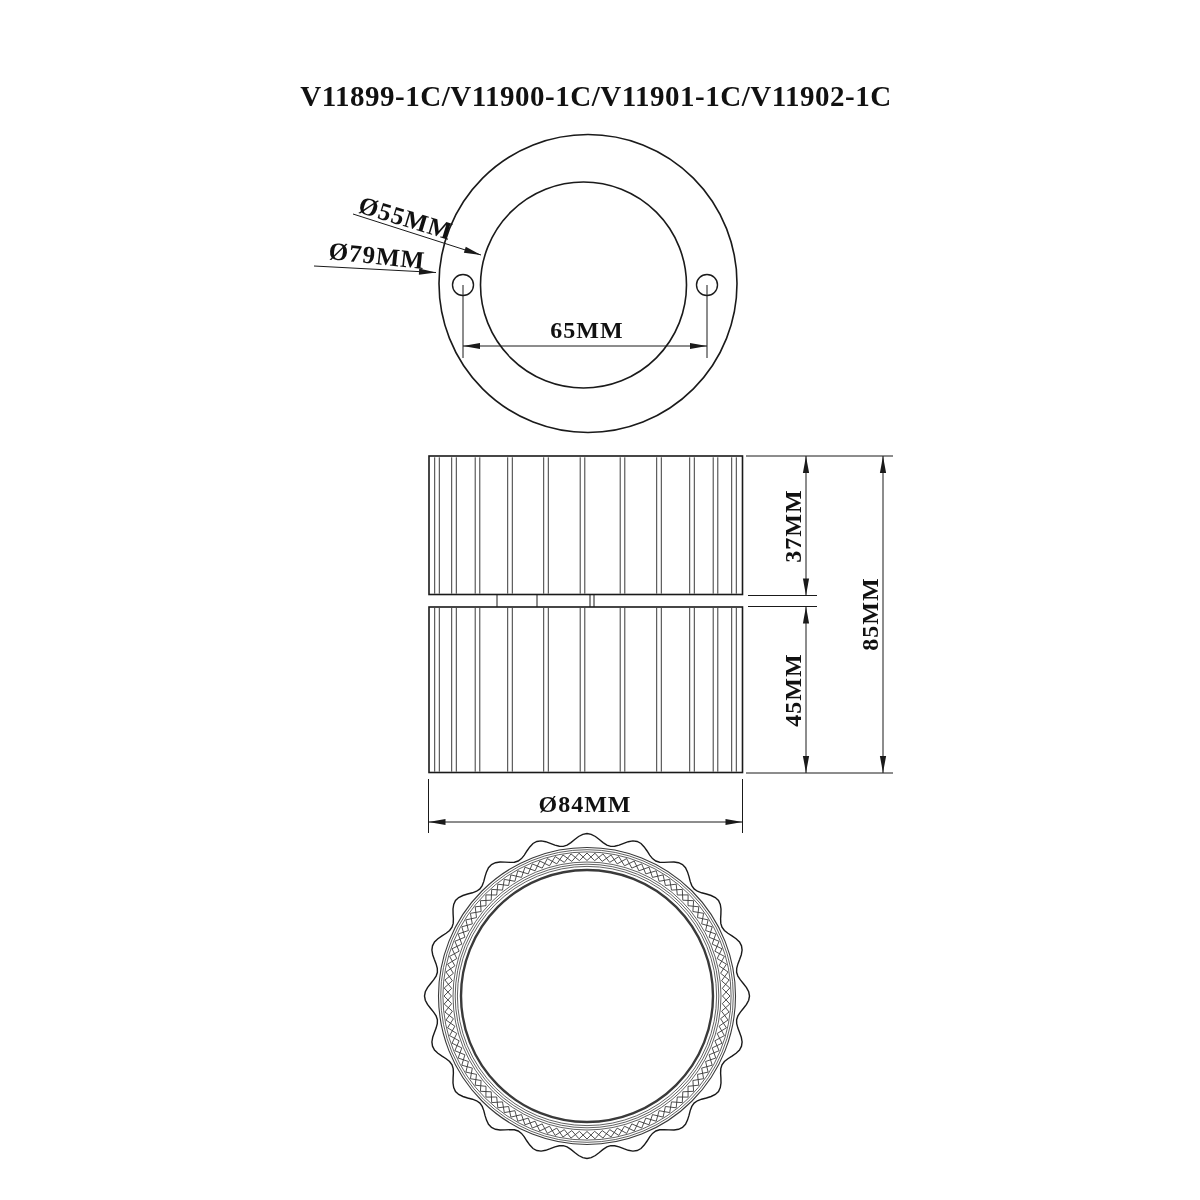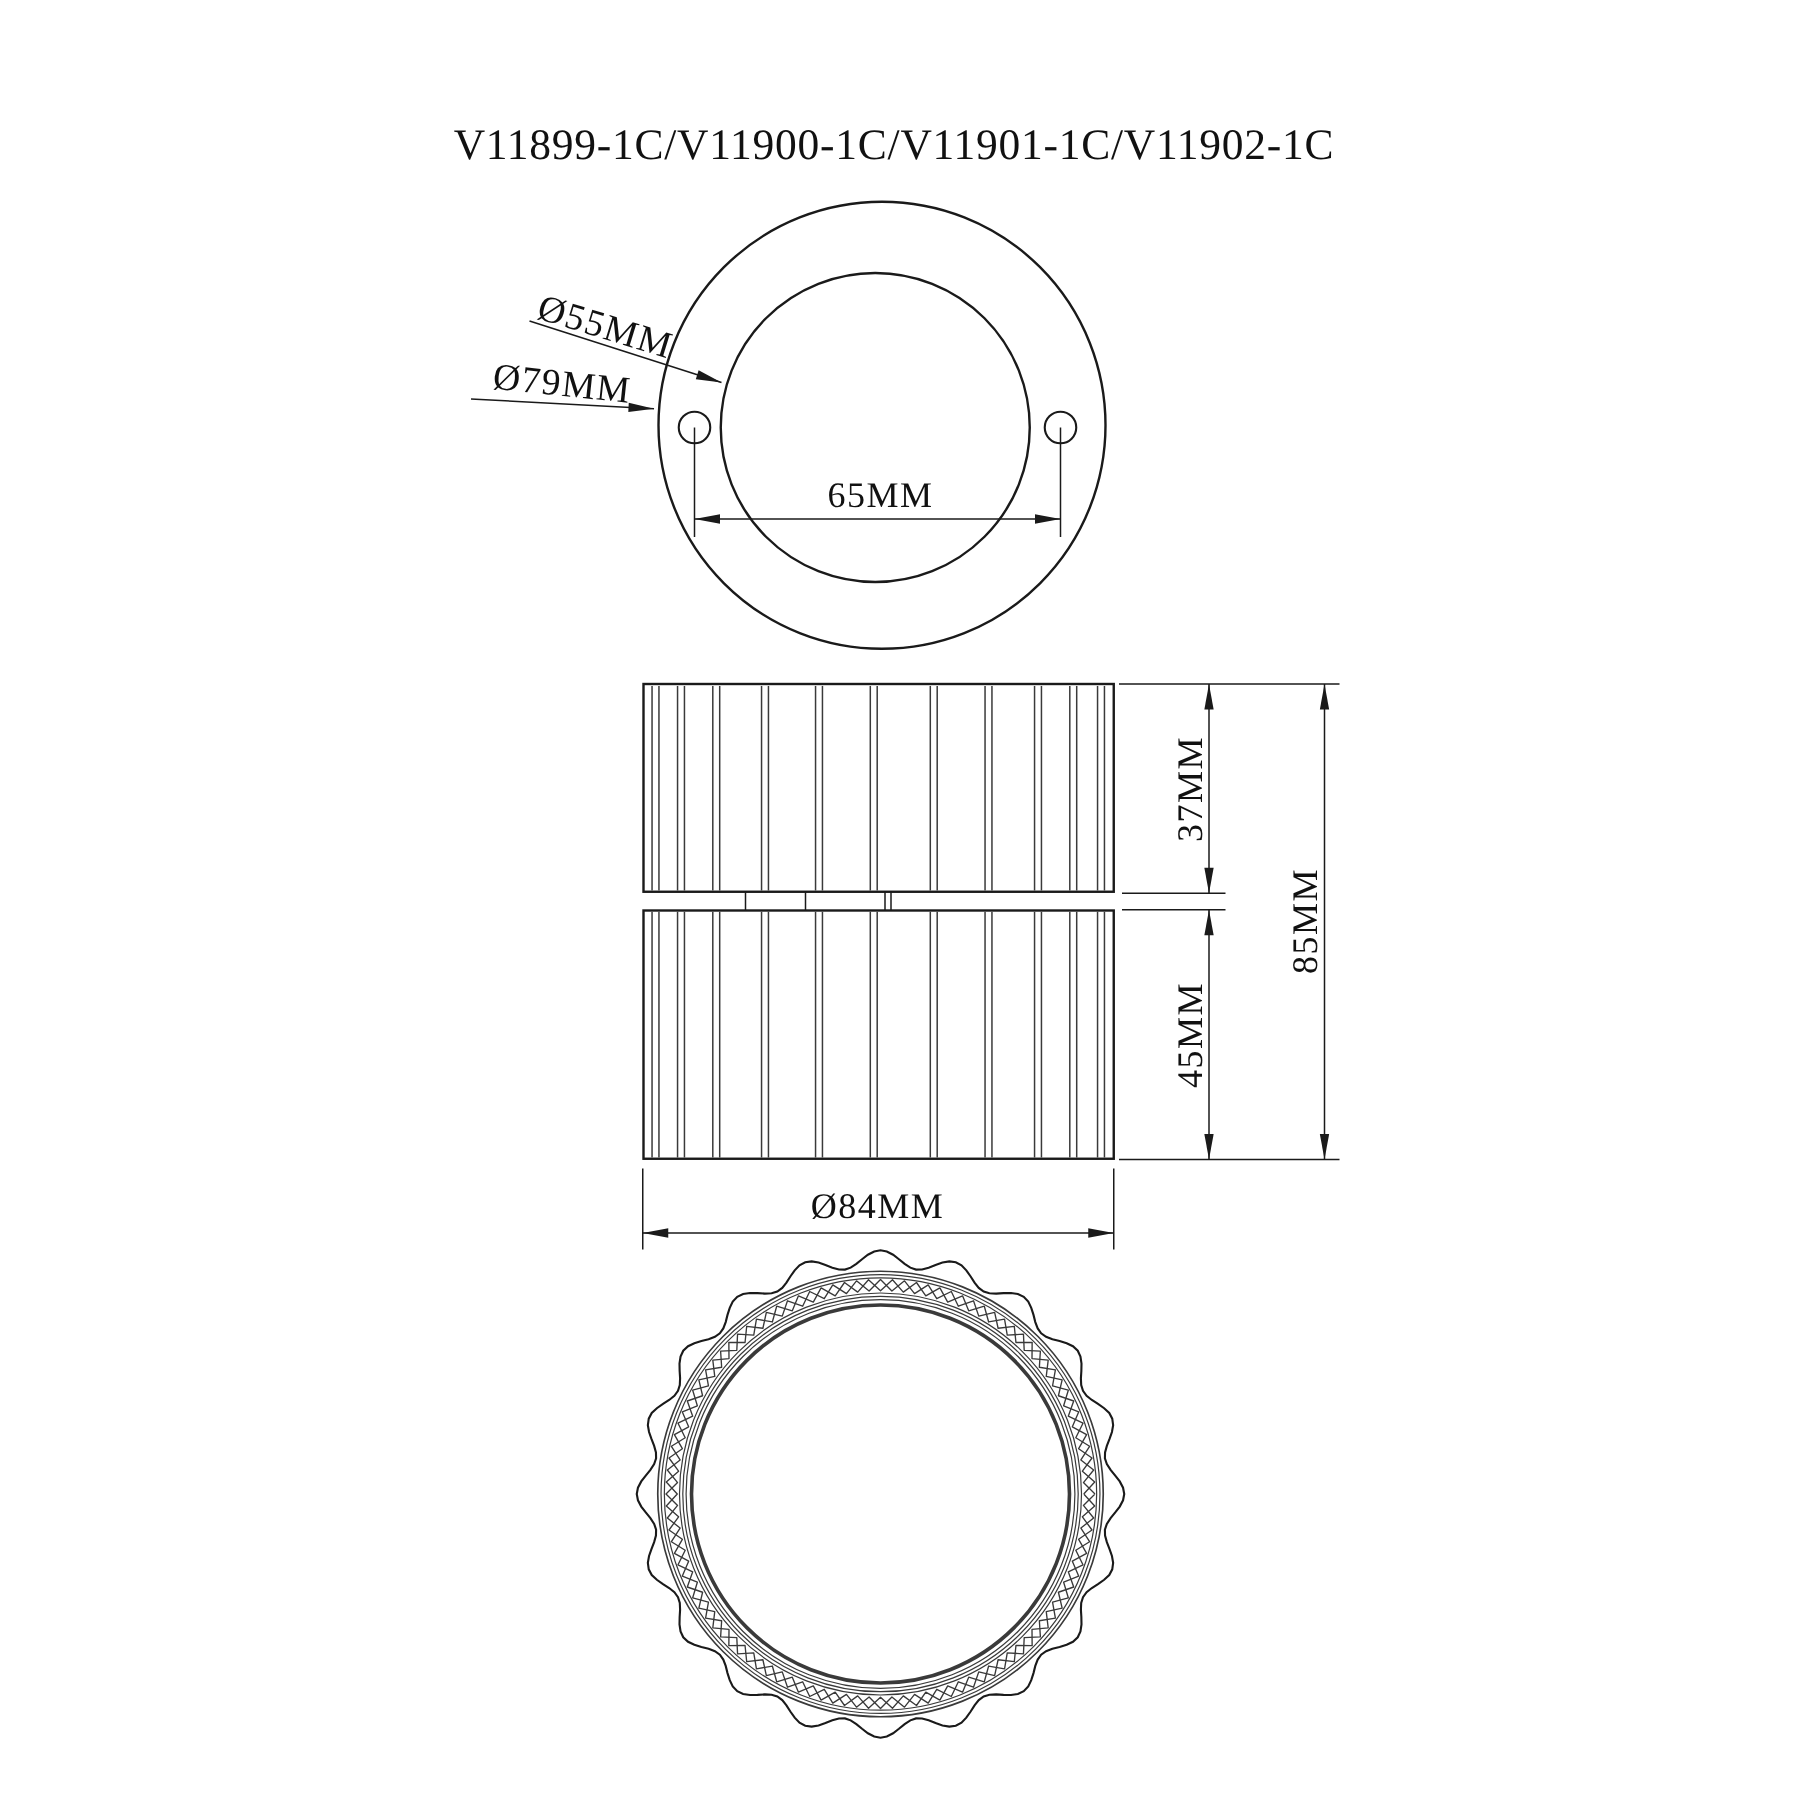--- a/index.html
+++ b/index.html
@@ -8,20 +8,21 @@
     background: #ffffff;
     width: 1200px;
     height: 1200px;
     overflow: hidden;
   }
   .canvas-wrap {
     position: relative;
     width: 1200px;
     height: 1118px;
     background: #ffffff;
+    font-weight: bold;
   }
   svg { display: block; }
   .ln   { stroke: #1a1a1a; fill: none; stroke-linecap: butt; }
   .thin { stroke: #3a3a3a; fill: none; }
   .arr  { fill: #1a1a1a; stroke: none; }
   text {
     font-family: "Liberation Serif", "DejaVu Serif", serif;
     fill: #111111;
     stroke: none;
   }

